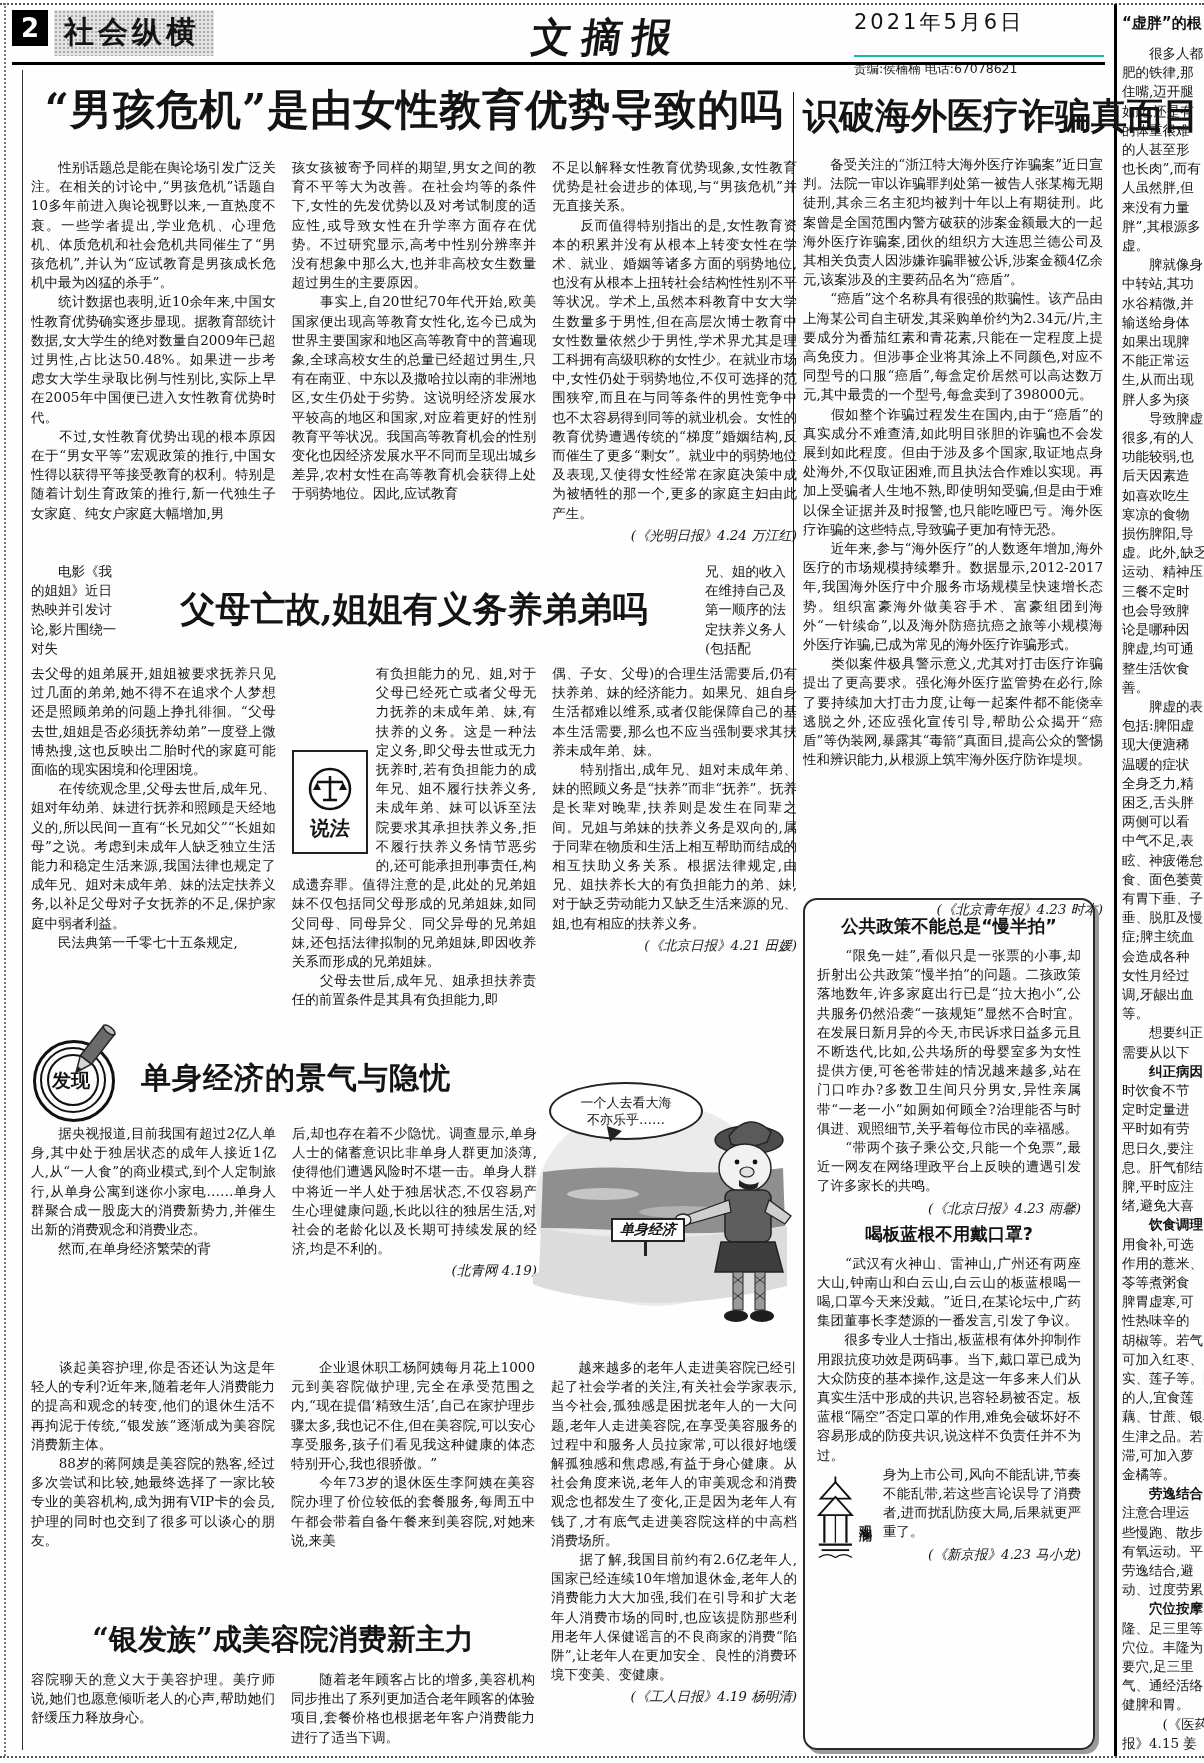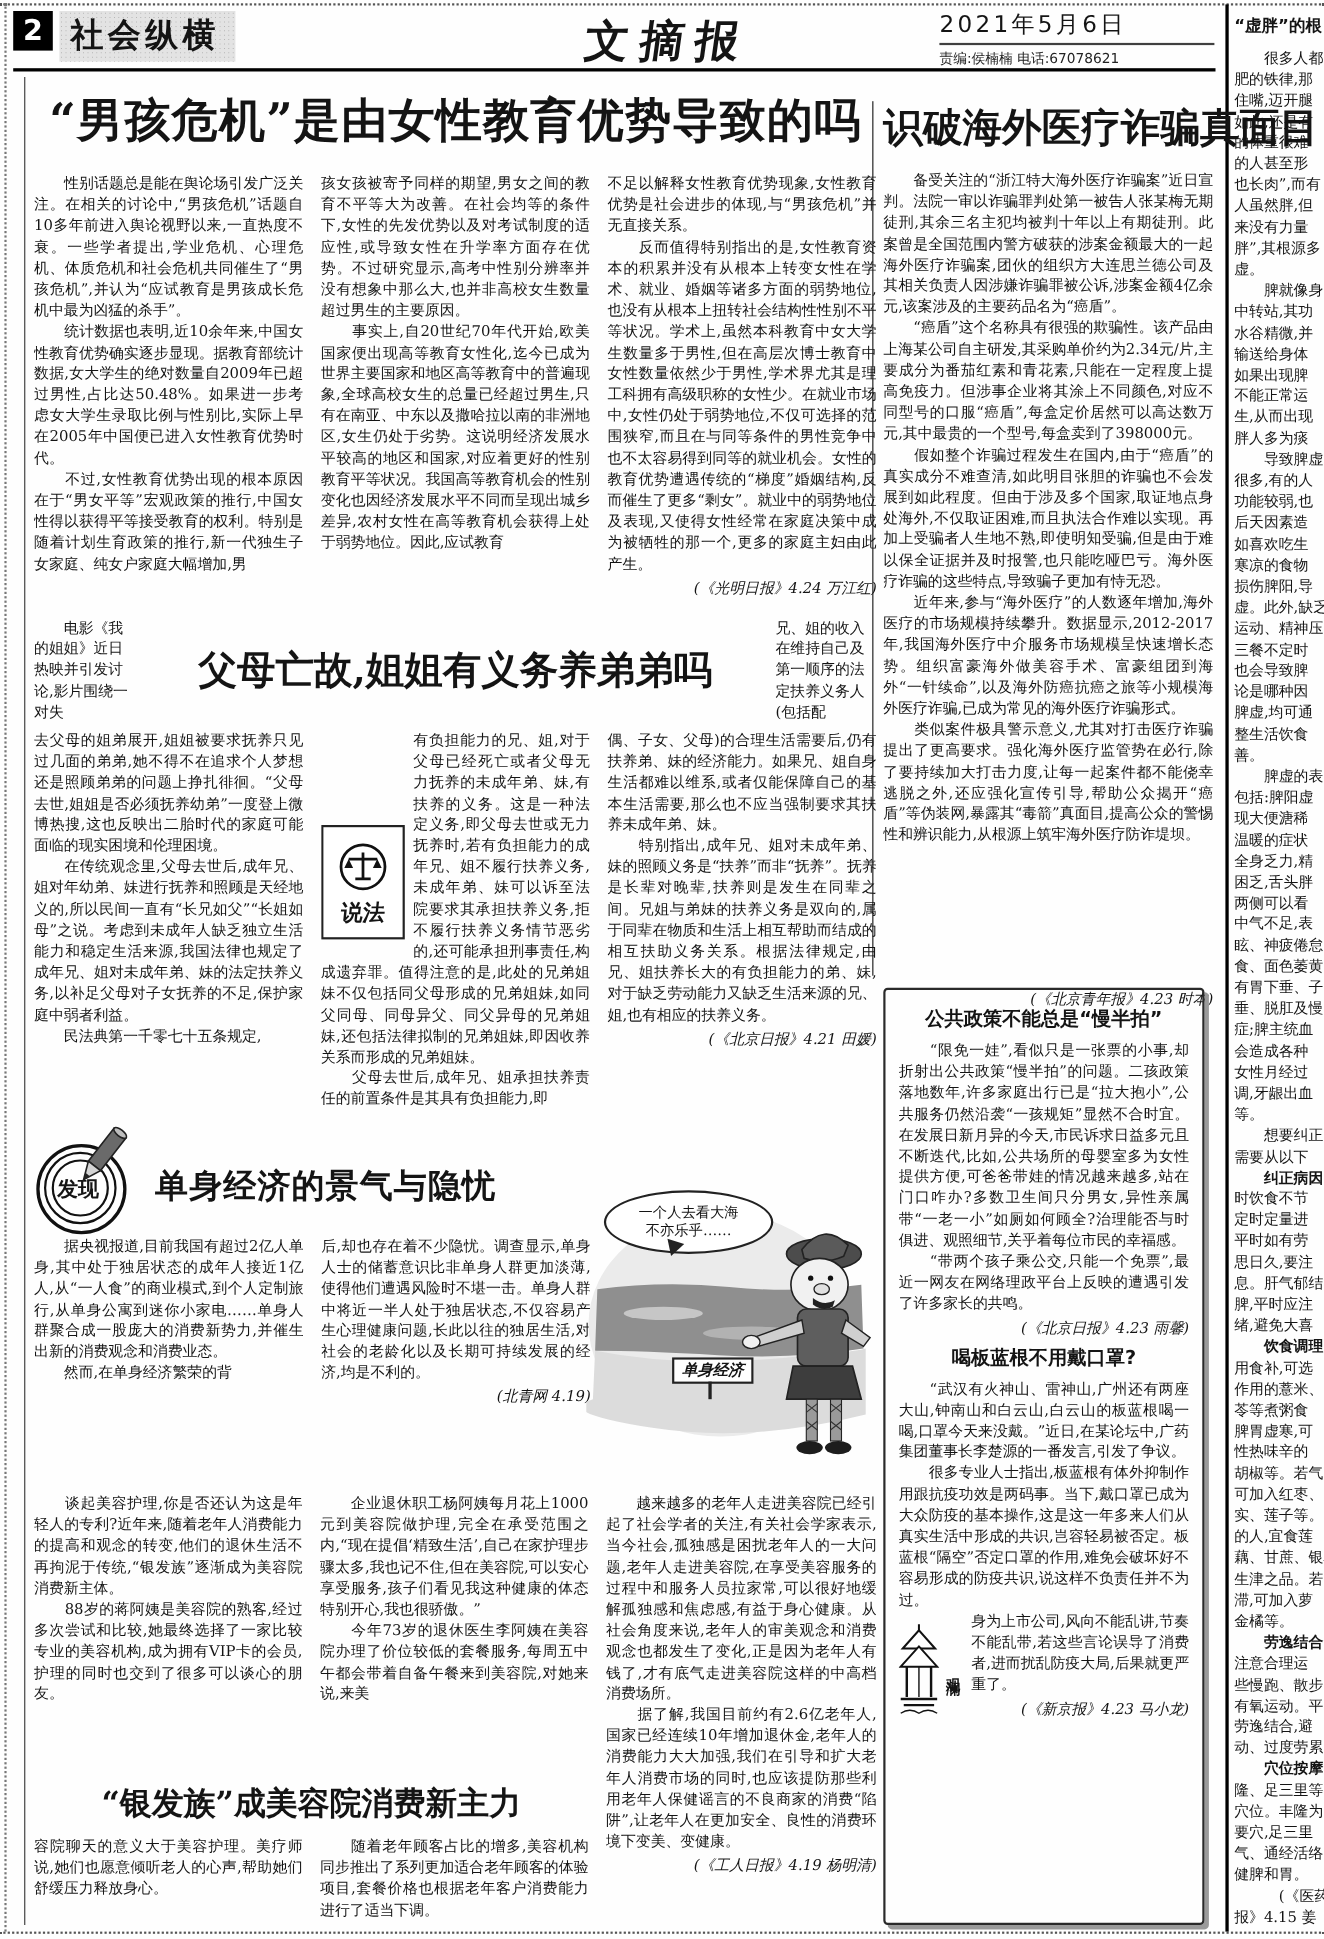--- a/index.html
+++ b/index.html
@@ -14,21 +14,21 @@
   .pagenum{position:absolute;left:0;top:2px;width:36px;height:36px;background:#000;color:#fff;
            font-family:"DejaVu Sans","Liberation Sans",sans-serif;font-weight:bold;font-size:26px;
            display:flex;align-items:center;justify-content:center;}
   .section-bar{position:absolute;left:42px;top:2px;padding:2px 14px 3px 10px;font-size:30px;font-weight:bold;
            font-family:"DejaVu Sans","Liberation Sans",sans-serif;letter-spacing:4px;
            background-color:#e3e3e3;background-image:radial-gradient(circle,#a9a9a9 26%,transparent 27%);background-size:4px 4px;}
   .masthead{position:absolute;left:520px;top:2px;font-size:40px;font-weight:bold;letter-spacing:10px;
            transform:skewX(-8deg);font-family:"DejaVu Serif","Liberation Serif",serif;}
   .hdr-right{position:absolute;right:0;top:0;width:250px;text-align:left;}
   .hdr-date{font-family:"DejaVu Sans","Liberation Sans",sans-serif;font-size:21px;letter-spacing:3px;
-           border-bottom:2px solid #404040;padding-bottom:3px;}
+           border-bottom:2px solid #14b8a6;padding-bottom:19px;}
   .hdr-editor{font-family:"DejaVu Sans","Liberation Sans",sans-serif;font-size:12.5px;padding-top:4px;color:#222;}
   .hdr-rule{position:absolute;left:12px;top:62px;width:1093px;border-top:3px solid #000;}
   
   .vr-mid{position:absolute;left:793px;top:92px;height:795px;border-left:1.5px solid #111;}
   .vr-heavy{position:absolute;left:1114px;top:4px;height:1752px;border-left:3px solid #000;}
   
   .main-left{position:absolute;left:22px;top:70px;width:766px;height:1680px;border-left:1px solid #333;
              padding-left:8px;overflow:hidden;}
   .h1{font-size:42px;font-weight:bold;text-align:center;letter-spacing:1px;margin:12px 0 20px;}
   .cols3{display:flex;gap:16px;}
@@ -59,36 +59,36 @@
   .faxian svg{position:absolute;left:34px;top:-14px;}
   .a3-h{font-size:30px;font-weight:bold;letter-spacing:1px;}
   .a3-cols{display:flex;gap:16px;width:506px;height:208px;overflow:hidden;}
   .a3-cols .col{flex:1;}
   .cartoon{position:absolute;right:2px;top:44px;width:262px;height:252px;}
   .bubble{position:absolute;left:16px;top:6px;width:150px;height:54px;background:#fff;border:2px solid #222;
           border-radius:50%;display:flex;flex-direction:column;align-items:center;justify-content:center;
           font-size:13px;line-height:17px;z-index:3;}
   .bubble:after{content:"";position:absolute;left:52px;bottom:-12px;width:0;height:0;
           border:8px solid transparent;border-top:14px solid #222;transform:rotate(18deg);}
-  .sign{position:absolute;left:78px;top:158px;background:#fff;border:2px solid #222;padding:1px 7px;
+  .sign{position:absolute;left:78px;top:142px;background:#fff;border:2px solid #222;padding:1px 7px;
         font-size:14px;font-weight:bold;font-style:italic;z-index:3;}
   .sign:after{content:"";position:absolute;left:44%;bottom:-16px;width:3px;height:16px;background:#222;}
   
   .a4{display:flex;gap:16px;margin-top:14px;}
   .a4-left{width:504px;flex:0 0 504px;}
   .a4-top{column-count:2;column-gap:16px;height:252px;overflow:hidden;}
   .a4-h{font-size:29px;font-weight:bold;text-align:center;margin:10px 0 10px;white-space:nowrap;}
   .a4-bottom{column-count:2;column-gap:16px;height:118px;overflow:hidden;}
   .a4-col3{flex:1;overflow:hidden;height:448px;}
   
   .right-col{position:absolute;left:803px;top:84px;width:300px;}
   .h2f{font-size:36px;font-weight:bold;text-align:center;margin:8px 0 14px;white-space:nowrap;}
   .fraud-body{height:742px;overflow:hidden;}
   .policy-box{position:absolute;left:803px;top:898px;width:292px;height:852px;border:2.5px solid #2a2a2a;
-       border-radius:4px;box-shadow:4px 4px 0 #9a9a9a;padding:10px 12px;box-sizing:border-box;overflow:hidden;}
+       border-radius:14px;box-shadow:4px 4px 0 #9a9a9a;padding:10px 12px;box-sizing:border-box;overflow:hidden;}
   .box-title{font-family:"DejaVu Sans","Liberation Sans",sans-serif;font-size:17.5px;font-weight:bold;
        text-align:center;margin:4px 0 8px;}
   .seal{float:left;width:58px;height:96px;margin:4px 8px 0 0;display:flex;align-items:center;}
   .seal .vlabel{writing-mode:vertical-rl;font-size:13px;font-weight:bold;letter-spacing:2px;margin-left:2px;}
   
   .farright{position:absolute;left:1122px;top:10px;width:82px;height:1748px;overflow:hidden;}
   .fr-title{font-size:15px;font-weight:bold;white-space:nowrap;overflow:hidden;height:30px;
        font-family:"DejaVu Sans","Liberation Sans",sans-serif;padding-top:4px;}
   .fr-line{margin:0;font-size:13.5px;line-height:19.2px;white-space:nowrap;overflow:hidden;}
   .bd{font-weight:bold;font-family:"DejaVu Sans","Liberation Sans",sans-serif;}

